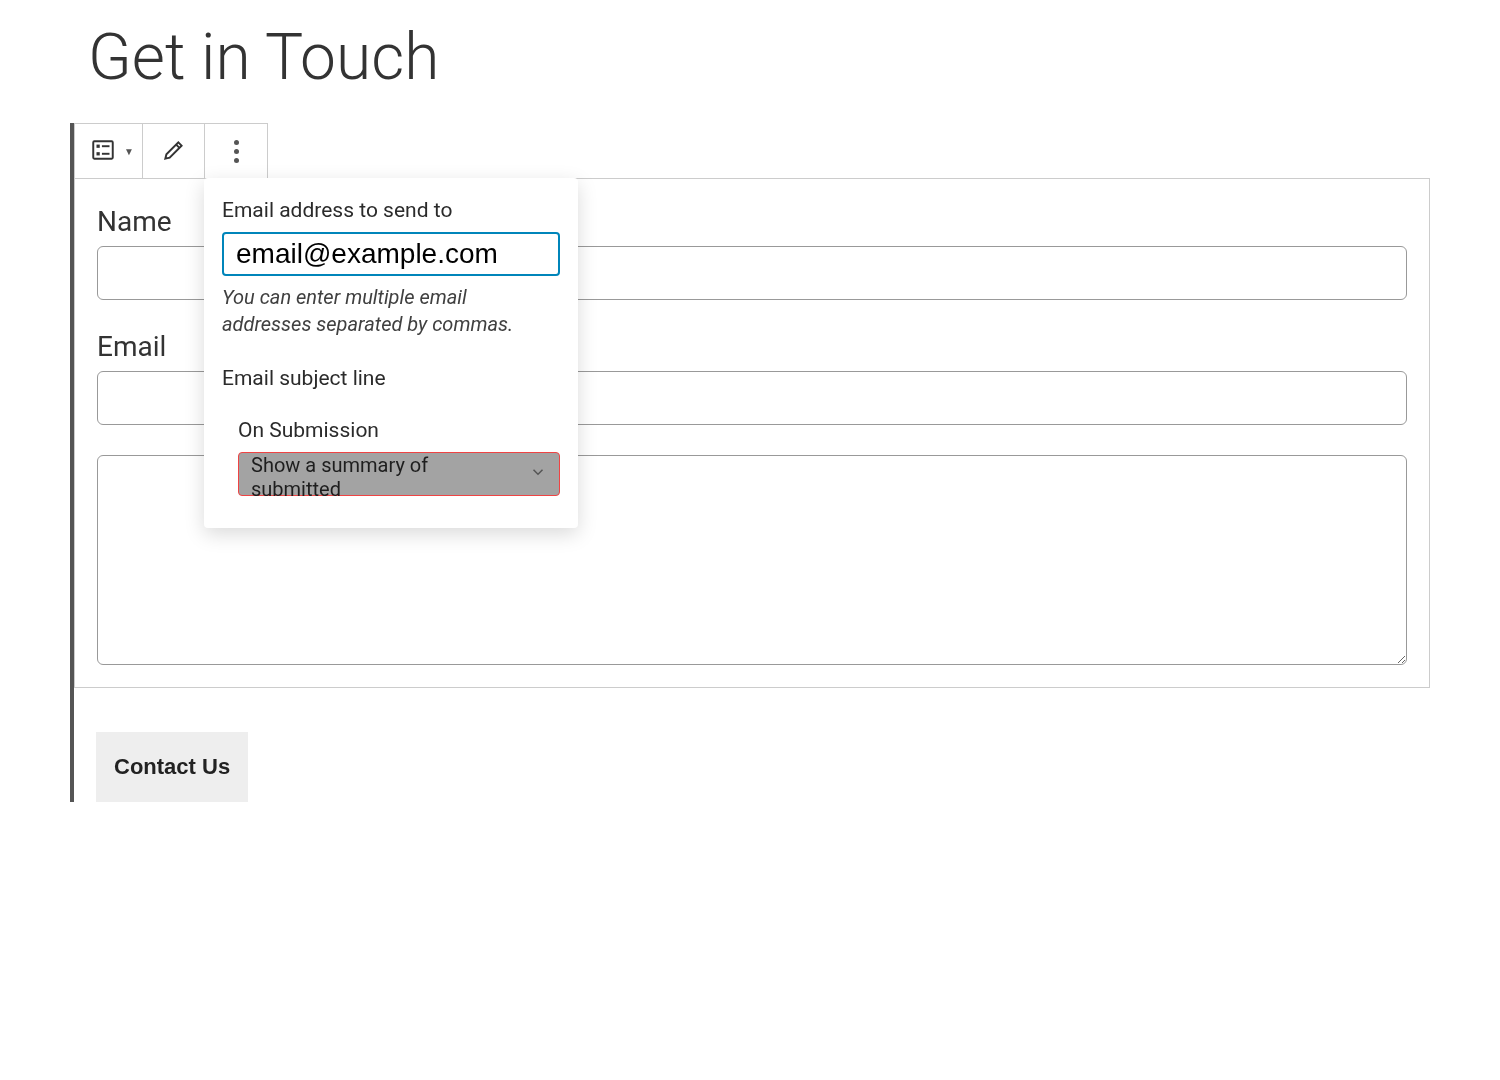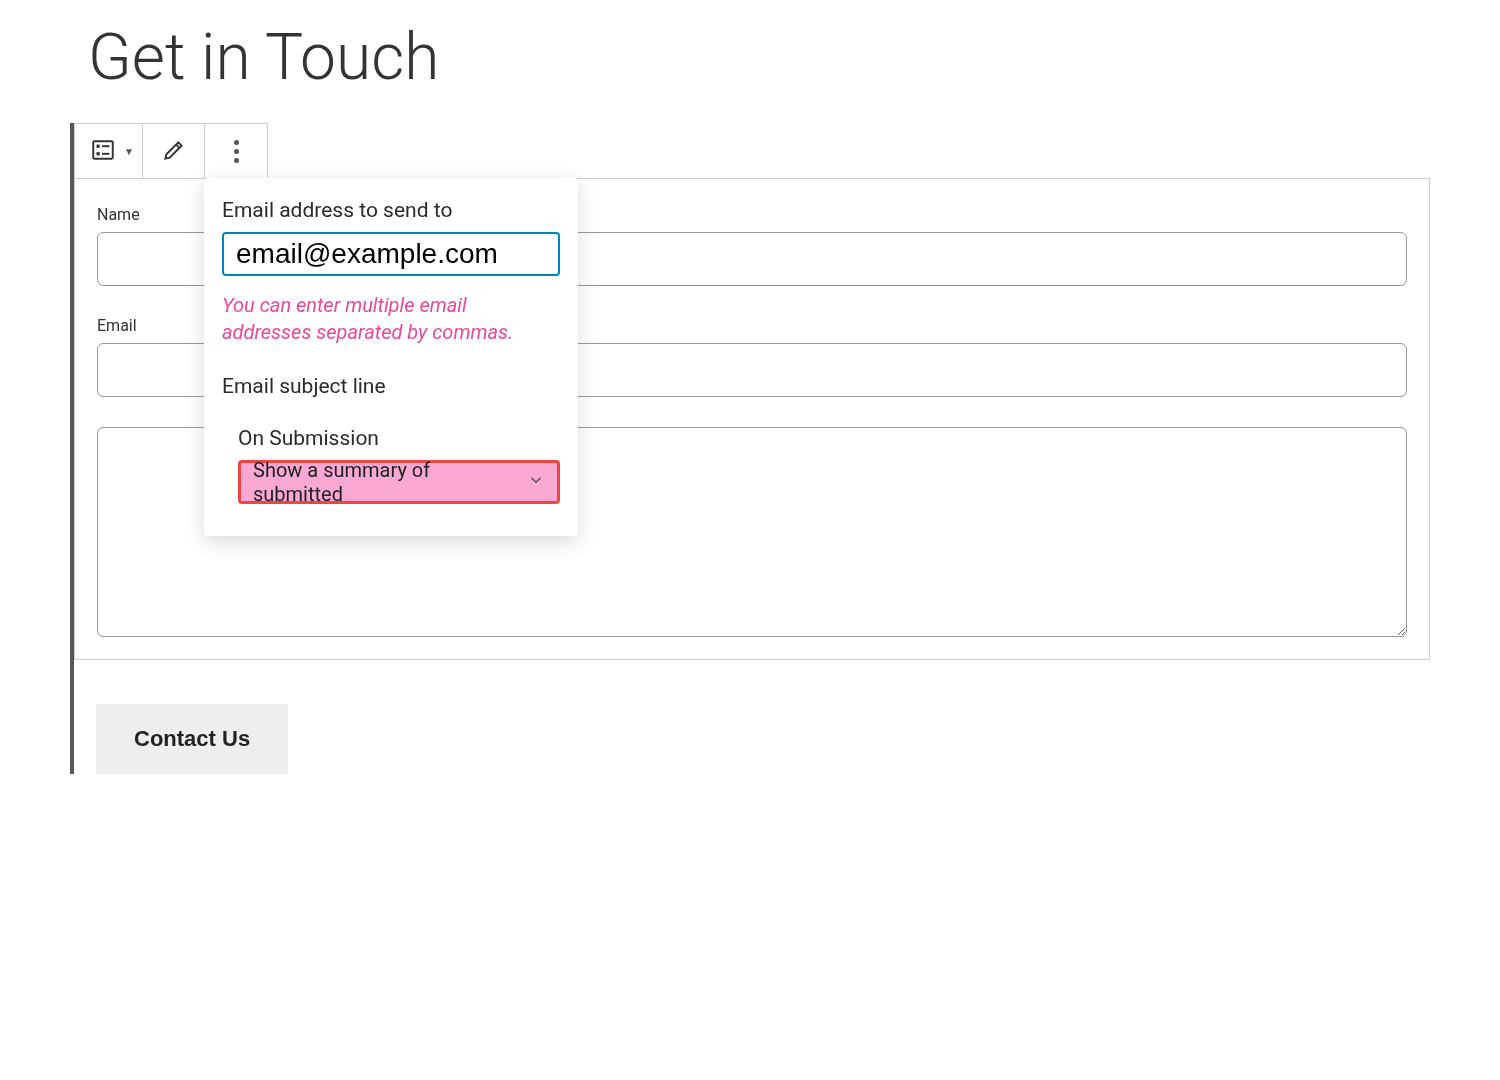--- a/index.html
+++ b/index.html
@@ -77,21 +77,21 @@
       border: 1px solid #ccc;
       border-top: 1px solid #ccc;
       padding: 26px 22px 18px 22px;
       margin-top: -1px;
       position: relative;
     }
     .field-group {
       margin-bottom: 30px;
     }
     .field-label {
-      font-size: 16px;
+      font-size: 28px;
       color: #333;
       margin-bottom: 8px;
       display: block;
     }
     .field-input {
       width: 100%;
       height: 54px;
       border: 1px solid #999;
       border-radius: 6px;
       font-size: 20px;
@@ -102,21 +102,21 @@
       height: 210px;
       border: 1px solid #999;
       border-radius: 6px;
       font-size: 20px;
       padding: 12px 14px;
       resize: both;
     }
     .submit-btn {
       margin-top: 44px;
       margin-left: 22px;
-      padding: 22px 38px;
+      padding: 22px 18px;
       background: #eee;
       border: none;
       font-size: 22px;
       font-weight: 700;
       color: #222;
       cursor: pointer;
     }
     
     .popover {
       position: absolute;
@@ -150,35 +150,35 @@
       font-size: 28px;
       padding: 0 12px;
     }
     .popover-input.focused {
       border: 2px solid #0085ba;
       outline: none;
     }
     .popover-help {
       font-size: 20px;
       font-style: italic;
-      color: #ec4899;
-      margin-top: 16px;
+      color: #404040;
+      margin-top: 8px;
       line-height: 1.35;
     }
     .popover-select {
       width: 100%;
       height: 44px;
-      border: 3px solid #ef4444;
+      border: 1px solid #ef4444;
       border-radius: 4px;
       font-size: 20px;
       padding: 0 36px 0 12px;
       position: relative;
-      background: #f9a8d4;
+      background: #a3a3a3;
       display: flex;
-      align-items: center;
+      align-items: flex-start;
       cursor: pointer;
     }
     .select-chevron {
       position: absolute;
       right: 12px;
       top: 50%;
       transform: translateY(-50%);
       pointer-events: none;
     }
   </style>

